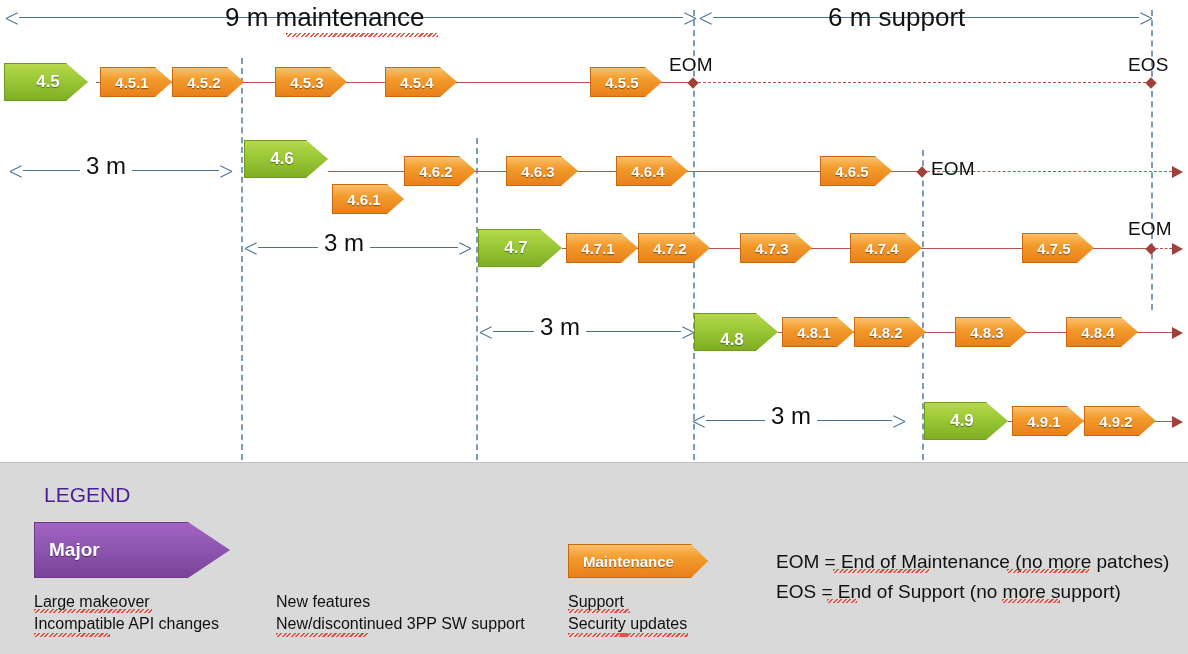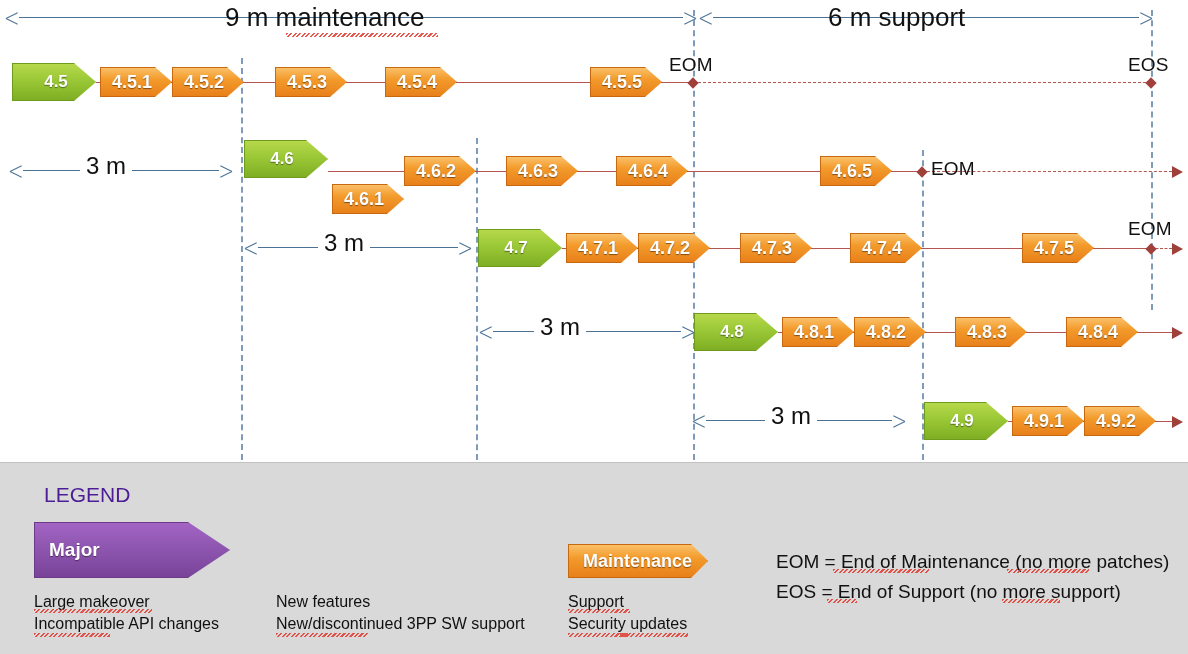--- a/index.html
+++ b/index.html
@@ -45,21 +45,21 @@
   .chev-minor{
     background:linear-gradient(to bottom,#b6d84a 0%,#9ac836 45%,#7fae24 100%);
     border:1px solid #6d9b1c;
     clip-path:polygon(0 0, calc(100% - 22px) 0, 100% 50%, calc(100% - 22px) 100%, 0 100%);
     font-size:17px;
   }
   .chev-maint{
     background:linear-gradient(to bottom,#fac069 0%,#f39b2c 40%,#e8801a 100%);
     border:1px solid #c9690f;
     clip-path:polygon(0 0, calc(100% - 17px) 0, 100% 50%, calc(100% - 17px) 100%, 0 100%);
-    font-size:18px;
+    font-size:15px;
   }
   .chev-major{
     background:linear-gradient(to bottom,#a364c4 0%,#8e56b0 45%,#7a4399 100%);
     border:1px solid #6b3a88;
     clip-path:polygon(0 0, calc(100% - 42px) 0, 100% 50%, calc(100% - 42px) 100%, 0 100%);
     font-size:19px;
     justify-content:center;
   }
 
   
@@ -114,21 +114,21 @@
       <div class="vguide" style="left: 476px; top: 138px; height: 322px;"></div>
       <div class="vguide" style="left: 693px; top: 10px; height: 450px;"></div>
       <div class="vguide" style="left: 922px; top: 150px; height: 310px;"></div>
       <div class="vguide" style="left: 1151px; top: 10px; height: 300px;"></div>
       <div class="hline" style="left: 96px; top: 82px; width: 597px;"></div>
       <div class="hline dashed" style="left: 693px; top: 82px; width: 458px;"></div>
       <div class="diamond" style="left: 689px; top: 79px;"></div>
       <div class="mlabel" style="left: 669px; top: 54px;">EOM</div>
       <div class="diamond" style="left: 1147px; top: 79px;"></div>
       <div class="mlabel" style="left: 1128px; top: 54px;">EOS</div>
-      <div class="chev chev-minor" style="left: 12px; top: 63px; width: 84px; height: 38px; padding-left: 12px;">
+      <div class="chev chev-minor" style="left: 4px; top: 63px; width: 84px; height: 38px; padding-left: 12px;">
         <span>4.5</span>
       </div>
       <div class="chev chev-maint" style="left: 100px; top: 67px; width: 72px; height: 30px;">
         <span>4.5.1</span>
       </div>
       <div class="chev chev-maint" style="left: 172px; top: 67px; width: 72px; height: 30px;">
         <span>4.5.2</span>
       </div>
       <div class="chev chev-maint" style="left: 275px; top: 67px; width: 72px; height: 30px;">
         <span>4.5.3</span>
@@ -192,21 +192,21 @@
         <span>4.7.5</span>
       </div>
       <div class="span" style="left: 245px; top: 238px; width: 226px;">
         <div class="bar" style="left: 13px; width: 200px;"></div>
         <div class="tipL" style="left: 0px;"></div>
         <div class="tipR" style="right: 0px;"></div>
         <div class="txt" style="left: 73px;">3 m</div>
       </div>
       <div class="hline" style="left: 778px; top: 332px; width: 394px;"></div>
       <div class="harrow" style="left: 1172px; top: 327px;"></div>
-      <div class="chev chev-minor" style="left: 694px; top: 313px; width: 84px; height: 38px;">
+      <div class="chev chev-minor" style="left: 694px; top: 313px; width: 84px; height: 38px; align-items: flex-end;">
         <span>4.8</span>
       </div>
       <div class="chev chev-maint" style="left: 782px; top: 317px; width: 72px; height: 30px;">
         <span>4.8.1</span>
       </div>
       <div class="chev chev-maint" style="left: 854px; top: 317px; width: 72px; height: 30px;">
         <span>4.8.2</span>
       </div>
       <div class="chev chev-maint" style="left: 955px; top: 317px; width: 72px; height: 30px;">
         <span>4.8.3</span>

